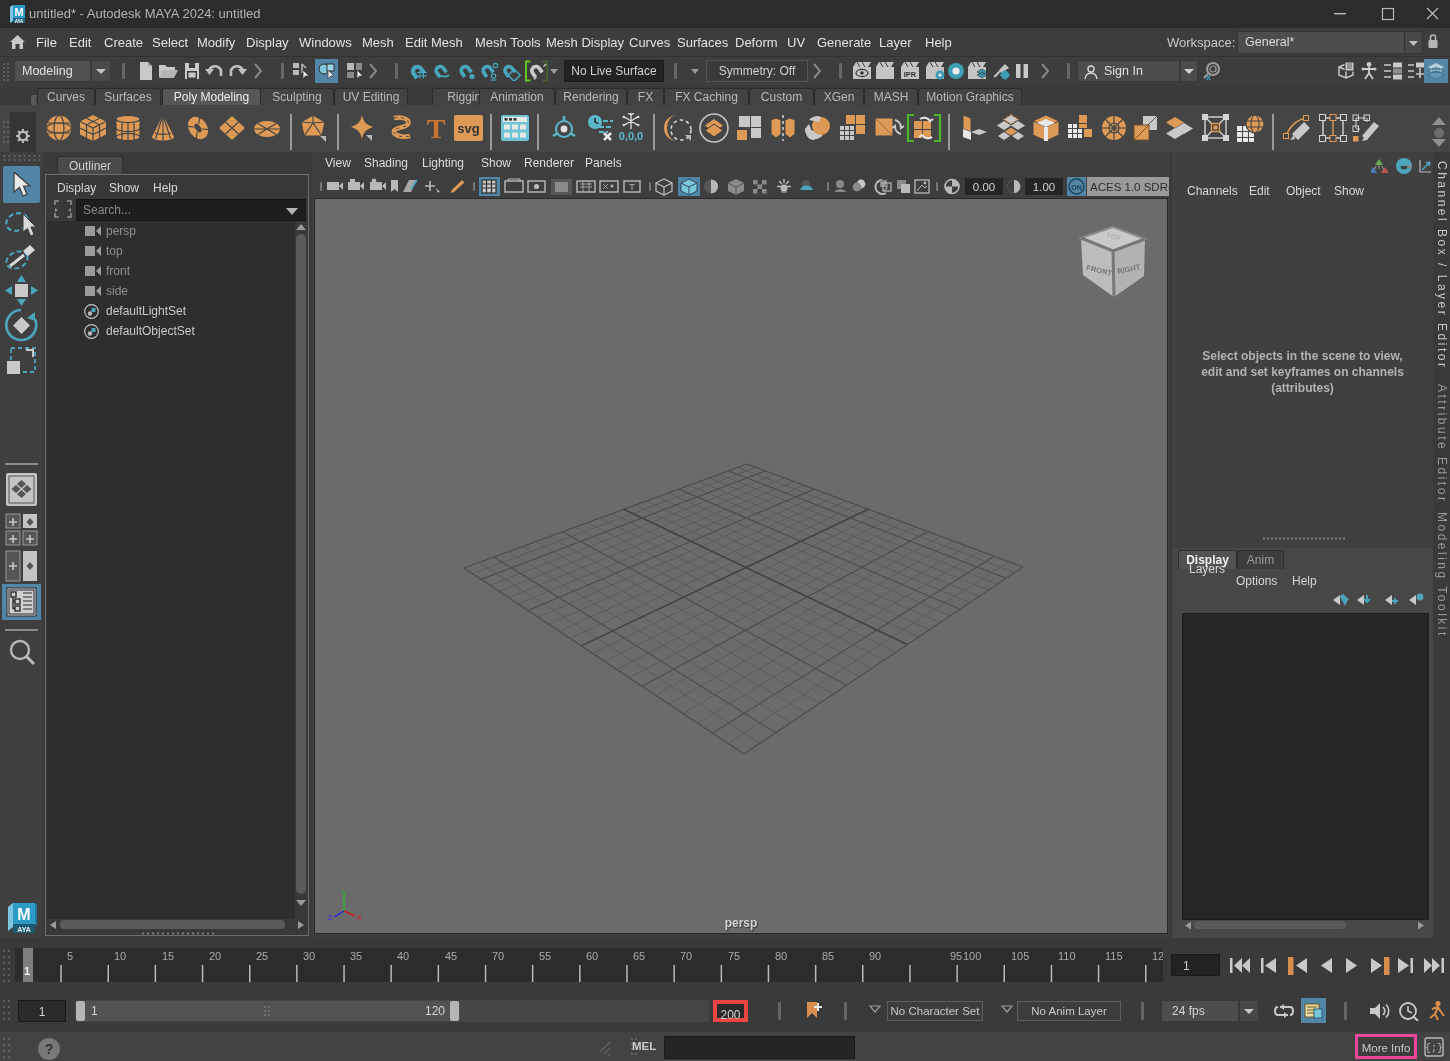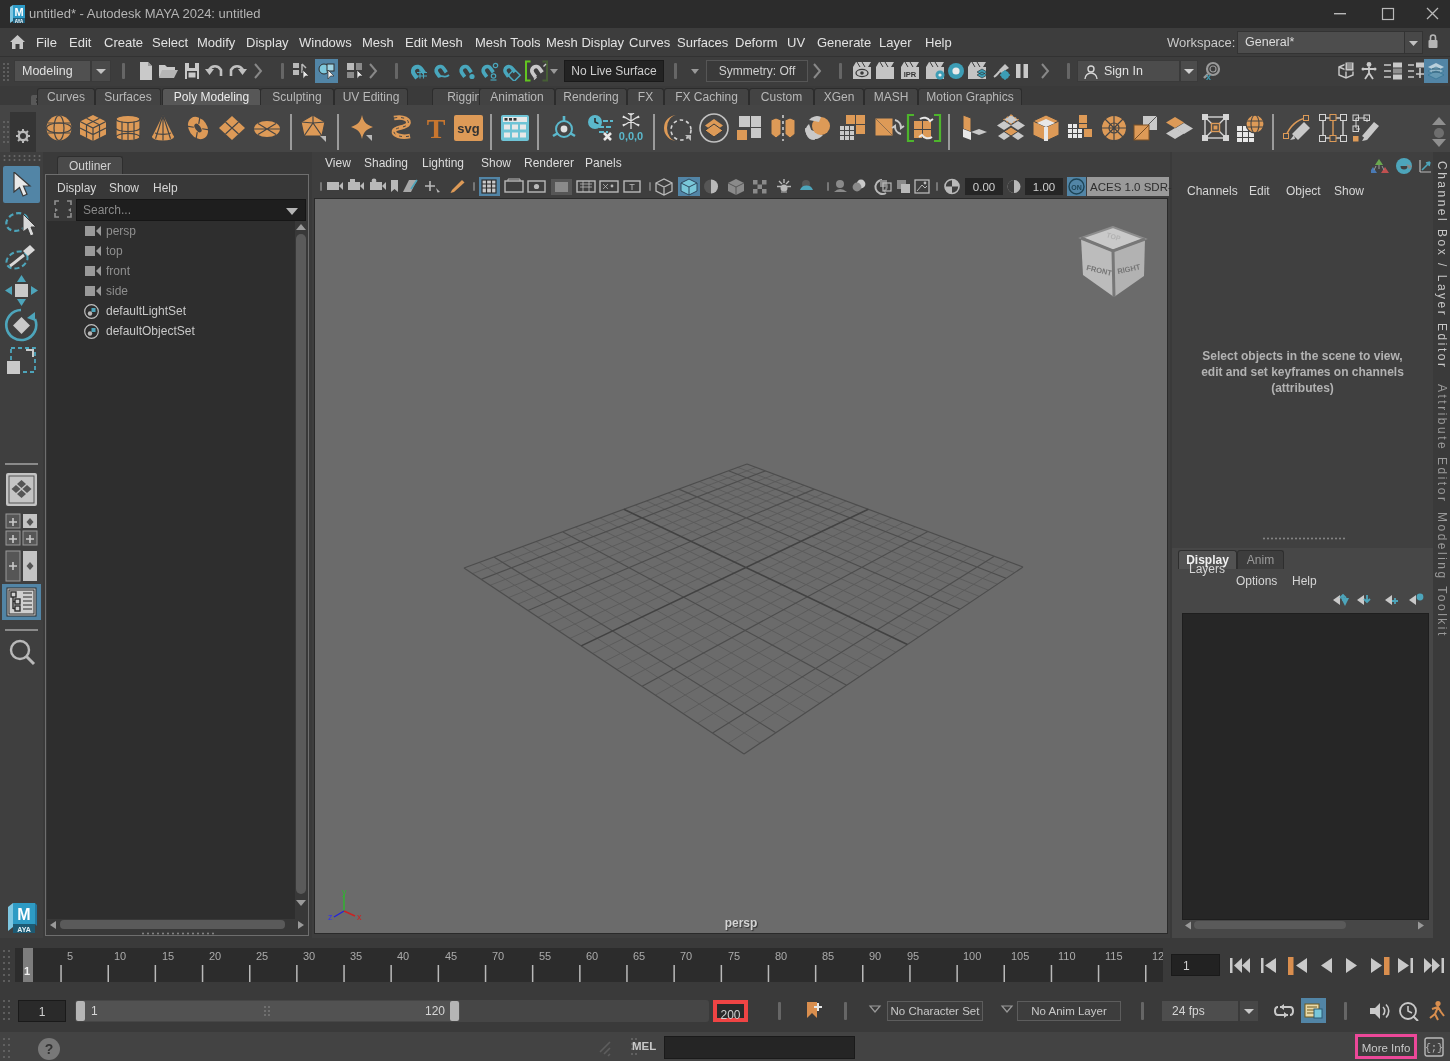--- a/index.html
+++ b/index.html
@@ -1159,21 +1159,21 @@
           <span style="position:absolute;left:430px;font-size:11px;color:#ababab;">45</span>
           <span style="position:absolute;left:477px;font-size:11px;color:#ababab;">70</span>
           <span style="position:absolute;left:524px;font-size:11px;color:#ababab;">55</span>
           <span style="position:absolute;left:571px;font-size:11px;color:#ababab;">60</span>
           <span style="position:absolute;left:618px;font-size:11px;color:#ababab;">65</span>
           <span style="position:absolute;left:665px;font-size:11px;color:#ababab;">70</span>
           <span style="position:absolute;left:713px;font-size:11px;color:#ababab;">75</span>
           <span style="position:absolute;left:760px;font-size:11px;color:#ababab;">80</span>
           <span style="position:absolute;left:807px;font-size:11px;color:#ababab;">85</span>
           <span style="position:absolute;left:854px;font-size:11px;color:#ababab;">90</span>
-          <span style="position:absolute;left:892px;font-size:11px;color:#ababab;">95</span>
+          <span style="position:absolute;left:935px;font-size:11px;color:#ababab;">95</span>
           <span style="position:absolute;left:948px;font-size:11px;color:#ababab;">100</span>
           <span style="position:absolute;left:996px;font-size:11px;color:#ababab;">105</span>
           <span style="position:absolute;left:1043px;font-size:11px;color:#ababab;">110</span>
           <span style="position:absolute;left:1090px;font-size:11px;color:#ababab;">115</span>
           <span style="position:absolute;left:1137px;font-size:11px;color:#ababab;">120</span>
         </div>
       </div>
     <div class="fld" style="left:1171px;top:16px;width:49px;height:22px;border:1px solid #1a1a1a;line-height:22px;padding-left:11px;box-sizing:border-box;background:#222;">1</div>
     <svg class="abs" style="left:1228px;top:18px" width="222" height="20">
       <g fill="#c9c9c9">

